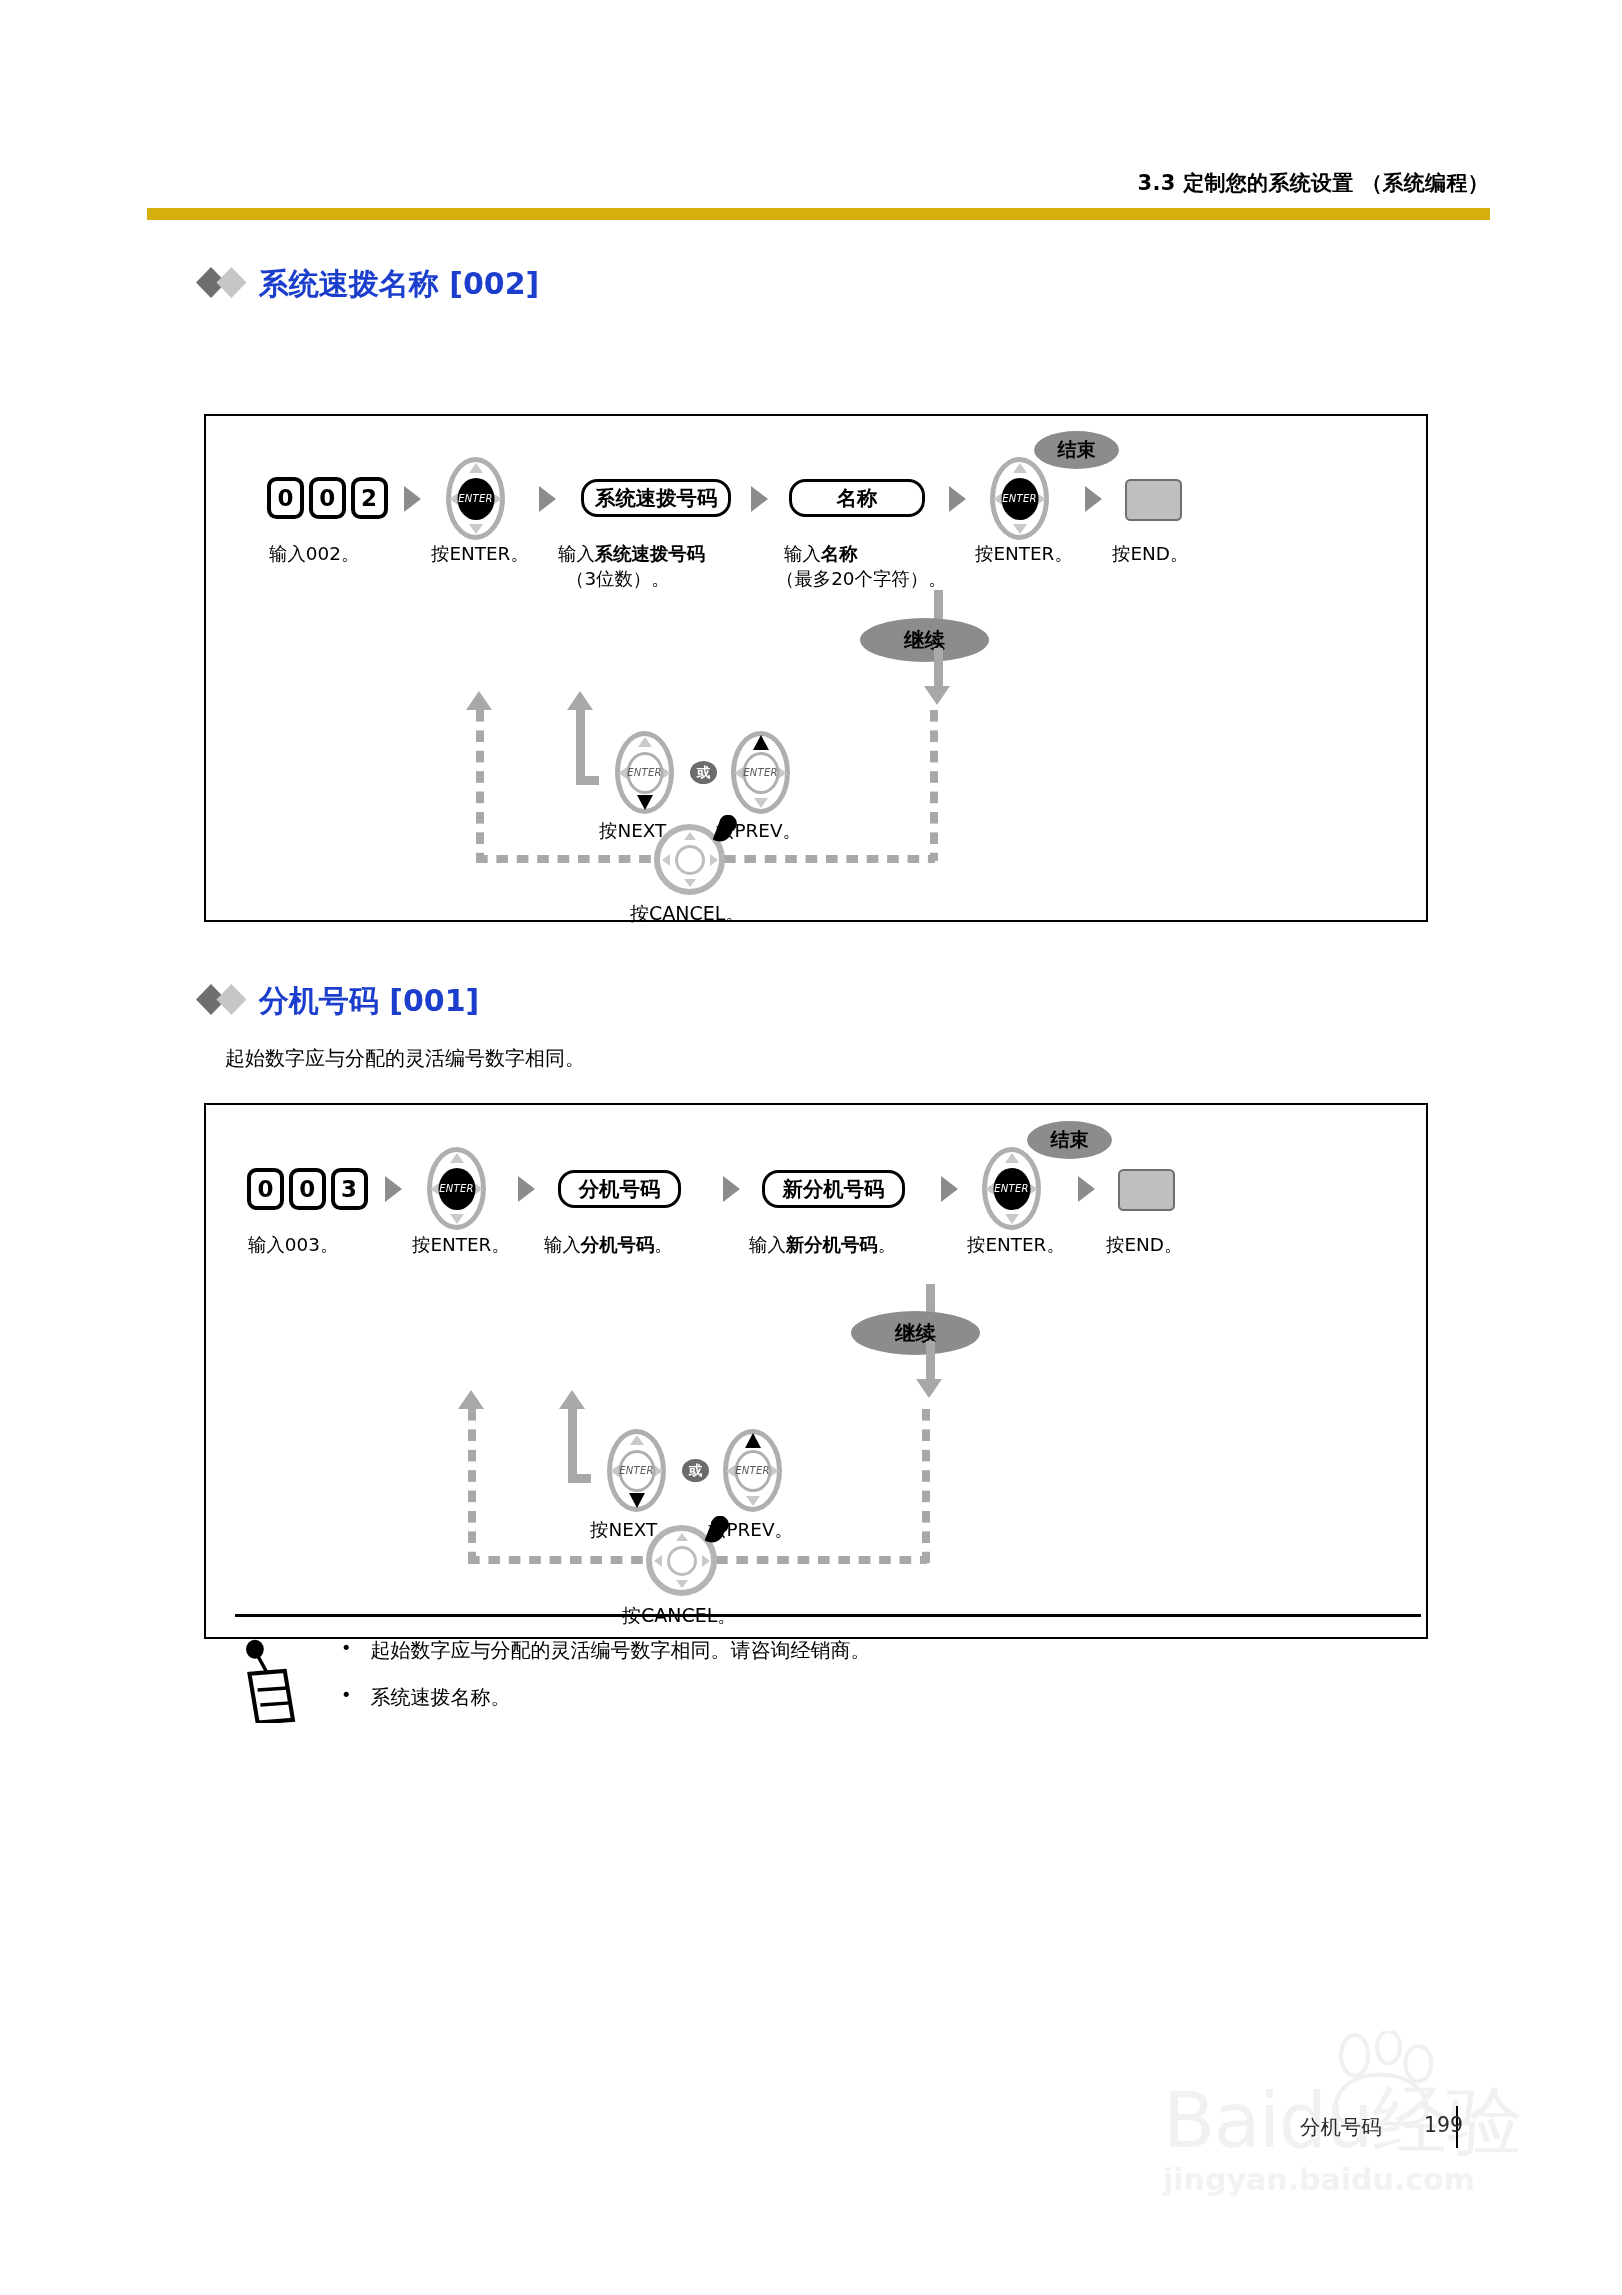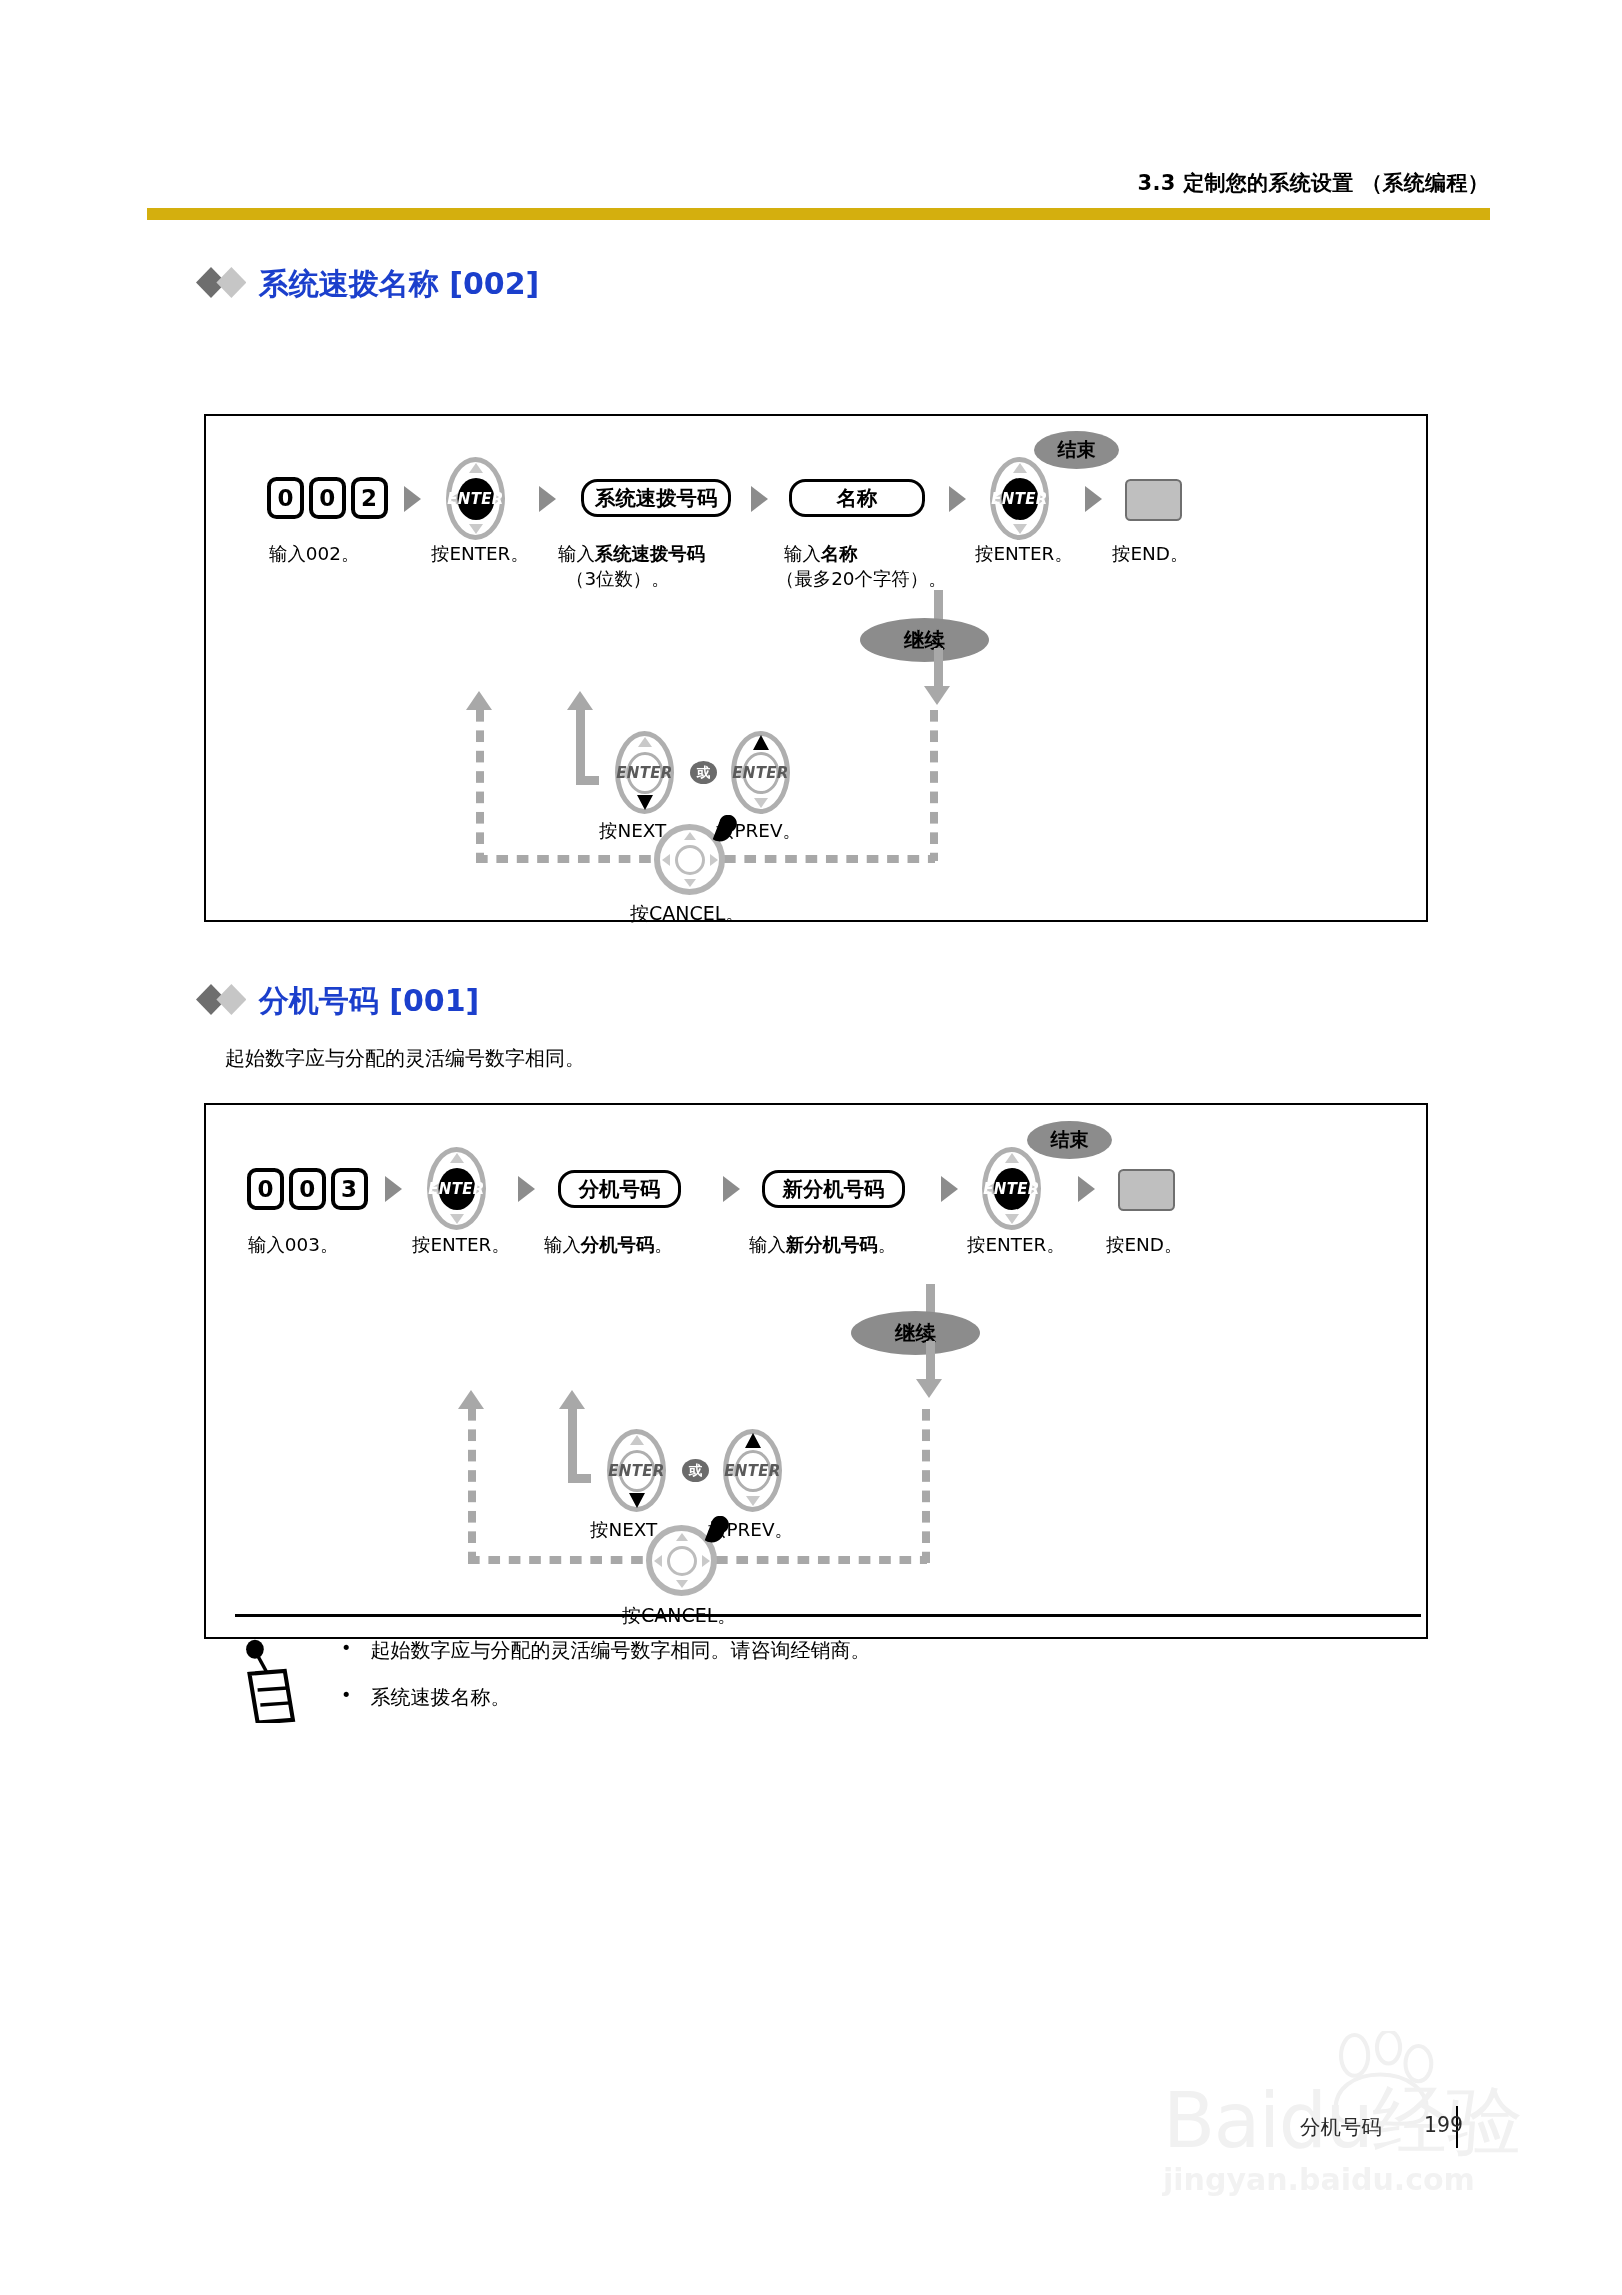--- a/index.html
+++ b/index.html
@@ -65,21 +65,21 @@
     box-sizing:border-box;background:#fff;
   }
   .nav .center{
     position:absolute;left:50%;top:50%;transform:translate(-50%,-50%);
     width:37px;height:42px;border-radius:50%;
     display:flex;align-items:center;justify-content:center;
   }
   .nav .center.filled{background:#000;}
   .nav .center.hollow{background:#fff;border:3.4px solid #AFAFAF;box-sizing:border-box;}
   .nav .center span{
-    font-size:15px;font-weight:700;font-style:italic;letter-spacing:0.3px;
+    font-size:10px;font-weight:400;font-style:italic;letter-spacing:0.3px;
     font-family:"DejaVu Sans",sans-serif;
   }
   .nav .center.filled span{color:#fff;}
   .nav .center.hollow span{color:#5A5A5A;}
 
   .nav .ar{position:absolute;width:0;height:0;}
   .nav .ar.up{left:50%;top:6.1px;transform:translateX(-50%);
     border-left:7.5px solid transparent;border-right:7.5px solid transparent;
     border-bottom:10.2px solid #C9C9C9;}
   .nav .ar.dn{left:50%;bottom:6.1px;transform:translateX(-50%);

